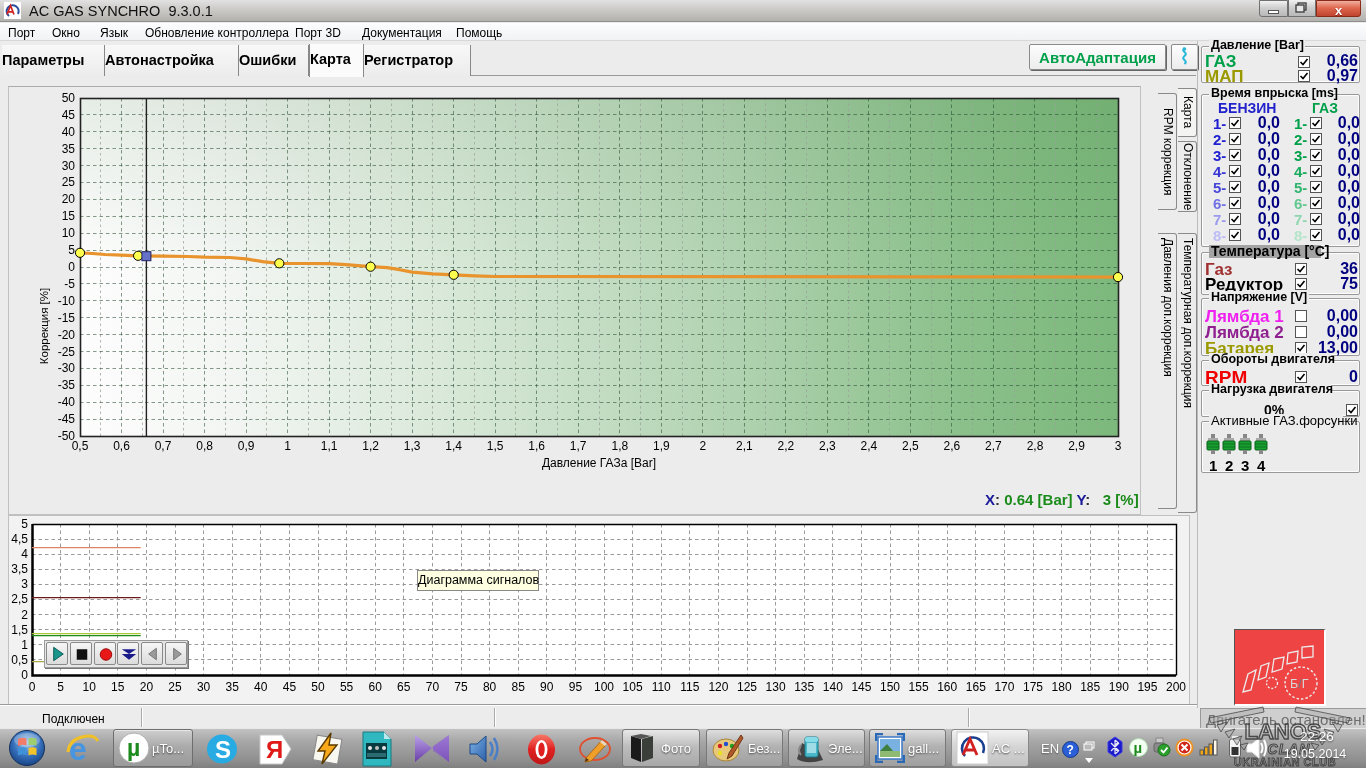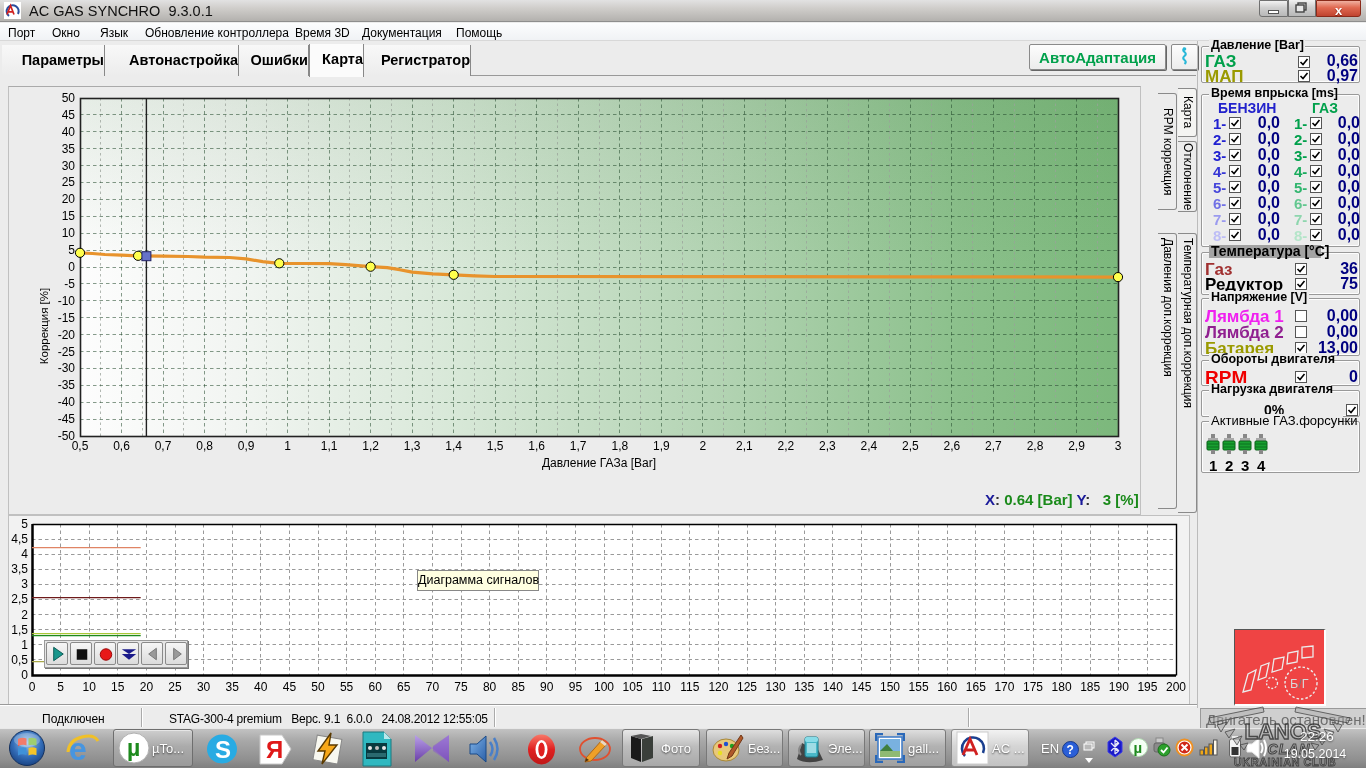--- a/index.html
+++ b/index.html
@@ -1,18 +1,18 @@
 <!DOCTYPE html>
 <html><head><meta charset="utf-8"><style>
 *{margin:0;padding:0;box-sizing:border-box}
 body{width:1366px;height:768px;overflow:hidden;font-family:"Liberation Sans",sans-serif;background:#ececec;position:relative}
 .lbl{position:absolute;font-weight:bold;white-space:nowrap;line-height:1}
 .val{position:absolute;font-weight:bold;font-size:16px;color:#000080;text-align:right;line-height:1}
 .mi{position:absolute;top:3px;font-size:12px;color:#000;white-space:nowrap}
-.tab{position:absolute;top:45px;height:31px;background:linear-gradient(#f8f8f8,#ececec);border-right:1px solid #888;text-align:right;font-weight:bold;font-size:14.5px;line-height:31px;color:#000}
+.tab{position:absolute;top:45px;height:31px;background:linear-gradient(#f8f8f8,#ececec);border-right:1px solid #888;text-align:left;font-weight:bold;font-size:14.5px;line-height:31px;color:#000}
 .tbtn{position:absolute;top:729px;width:77px;height:38px;background:linear-gradient(#dedede,#b2b2b2 45%,#a0a0a0);border:1px solid #787878;border-radius:3px}
 </style></head>
 <body>
 
 <div style="position:absolute;left:0;top:0;width:1366px;height:22px;background:linear-gradient(#e2e2e2,#cfcdca 40%,#b3b1ae);border-bottom:1px solid #8e8e8e">
   <svg width="17" height="17" style="position:absolute;left:4px;top:2px">
       <rect width="17" height="17" fill="#fff"></rect>
       <path d="M5 14 A 6 6 0 1 1 14 12" stroke="#2a4f9f" stroke-width="2" fill="none"></path>
       <path d="M3 12.5 L6.5 3.5 L10 12.5 M4.3 9.8 L8.7 9.8" stroke="#d02020" stroke-width="1.7" fill="none"></path>
     </svg>
@@ -25,21 +25,21 @@
         <rect x="7" y="5" width="8" height="7" fill="#e8e8e8" stroke="#444" stroke-width="1.4"></rect>
       </svg></div>
   <div style="position:absolute;left:1316px;top:0;width:45px;height:17px;background:linear-gradient(#f0b0a0,#e06850 45%,#c04430);border:1px solid #8a2a1a;border-radius:0 0 3px 0;text-align:center"><span style="font-size:13px;font-weight:bold;color:#fff;line-height:15px;text-shadow:0 1px 1px #802010">x</span></div>
 </div>
 
 <div style="position:absolute;left:0;top:23px;width:1366px;height:18px;background:linear-gradient(#fcfdfe,#f0f2f5);border-bottom:1px solid #d8d8d8;padding-left:3px">
 <span class="mi" style="left:8px">Порт</span>
     <span class="mi" style="left:52px">Окно</span>
     <span class="mi" style="left:100px">Язык</span>
     <span class="mi" style="left:145px">Обновление контроллера</span>
-    <span class="mi" style="left:295px">Время 3D</span>
+    <span class="mi" style="left:295px">Порт 3D</span>
     <span class="mi" style="left:362px">Документация</span>
     <span class="mi" style="left:456px">Помощь</span>
 </div>
 
 <div style="position:absolute;left:2px;top:45px;width:1194px;height:31px;border-bottom:1px solid #999"></div>
 <div class="tab" style="left:2px;width:103px">Параметры</div>
 <div class="tab" style="left:105px;width:134px">Автонастройка</div>
 <div class="tab" style="left:239px;width:70px">Ошибки</div>
 <div class="tab" style="left:309px;width:55px;background:#fbfbfb;height:33px;top:44px;border-left:1px solid #888;z-index:2">Карта</div>
 <div class="tab" style="left:364px;width:107px">Регистратор</div>
@@ -446,21 +446,20 @@
 <div style="position:absolute;left:165px;top:642px;width:22px;height:23px;background:linear-gradient(#f6f6f6,#dcdcdc);border:1px solid #8a8a8a;border-radius:2px"><svg width="22" height="23" viewBox="0 0 23 23">
       <polygon points="8,5 16,11 8,17" fill="#9a9a9a" stroke="#777"></polygon>
     </svg></div>
 <div style="position:absolute;left:417px;top:570px;width:122px;height:21px;background:#ffffe1;border:1px solid #888;font-size:12.5px;color:#000;text-align:center;line-height:19px;white-space:nowrap">Диаграмма сигналов</div>
 
 <div style="position:absolute;left:0;top:705px;width:1197px;height:23px;background:#ececec;border-top:1px solid #fff;box-shadow:0 -1px 0 #9a9a9a">
   <div style="position:absolute;left:141px;top:2px;width:1px;height:19px;background:#aaa;box-shadow:1px 0 0 #fff"></div>
   <div style="position:absolute;left:494px;top:2px;width:1px;height:19px;background:#aaa;box-shadow:1px 0 0 #fff"></div>
   <div style="position:absolute;left:968px;top:2px;width:1px;height:19px;background:#aaa;box-shadow:1px 0 0 #fff"></div>
   <div style="position:absolute;left:42px;top:6px;font-size:12px">Подключен</div>
-  <div style="position:absolute;left:169px;top:6px;font-size:12px;letter-spacing:-0.2px">STAG-300-4 premium &nbsp; Верс. 9.1&nbsp; 6.0.0 &nbsp; 24.08.2012 12:55:05</div>
 </div>
 
 <div style="position:absolute;left:0;top:728px;width:1366px;height:40px;background:linear-gradient(#c2c2c2,#a8a8a8 30%,#8f8f8f 80%,#7f7f7f);border-top:1px solid #e8e8e8"></div>
 <div style="position:absolute;left:8px;top:729px;width:38px;height:38px"><svg width="38" height="38" viewBox="0 0 38 38">
       <defs>
         <radialGradient id="orb" cx="0.5" cy="0.35" r="0.8">
           <stop offset="0" stop-color="#9cc7ee"></stop>
           <stop offset="0.5" stop-color="#336db8"></stop>
           <stop offset="1" stop-color="#0b2c66"></stop>
         </radialGradient>

